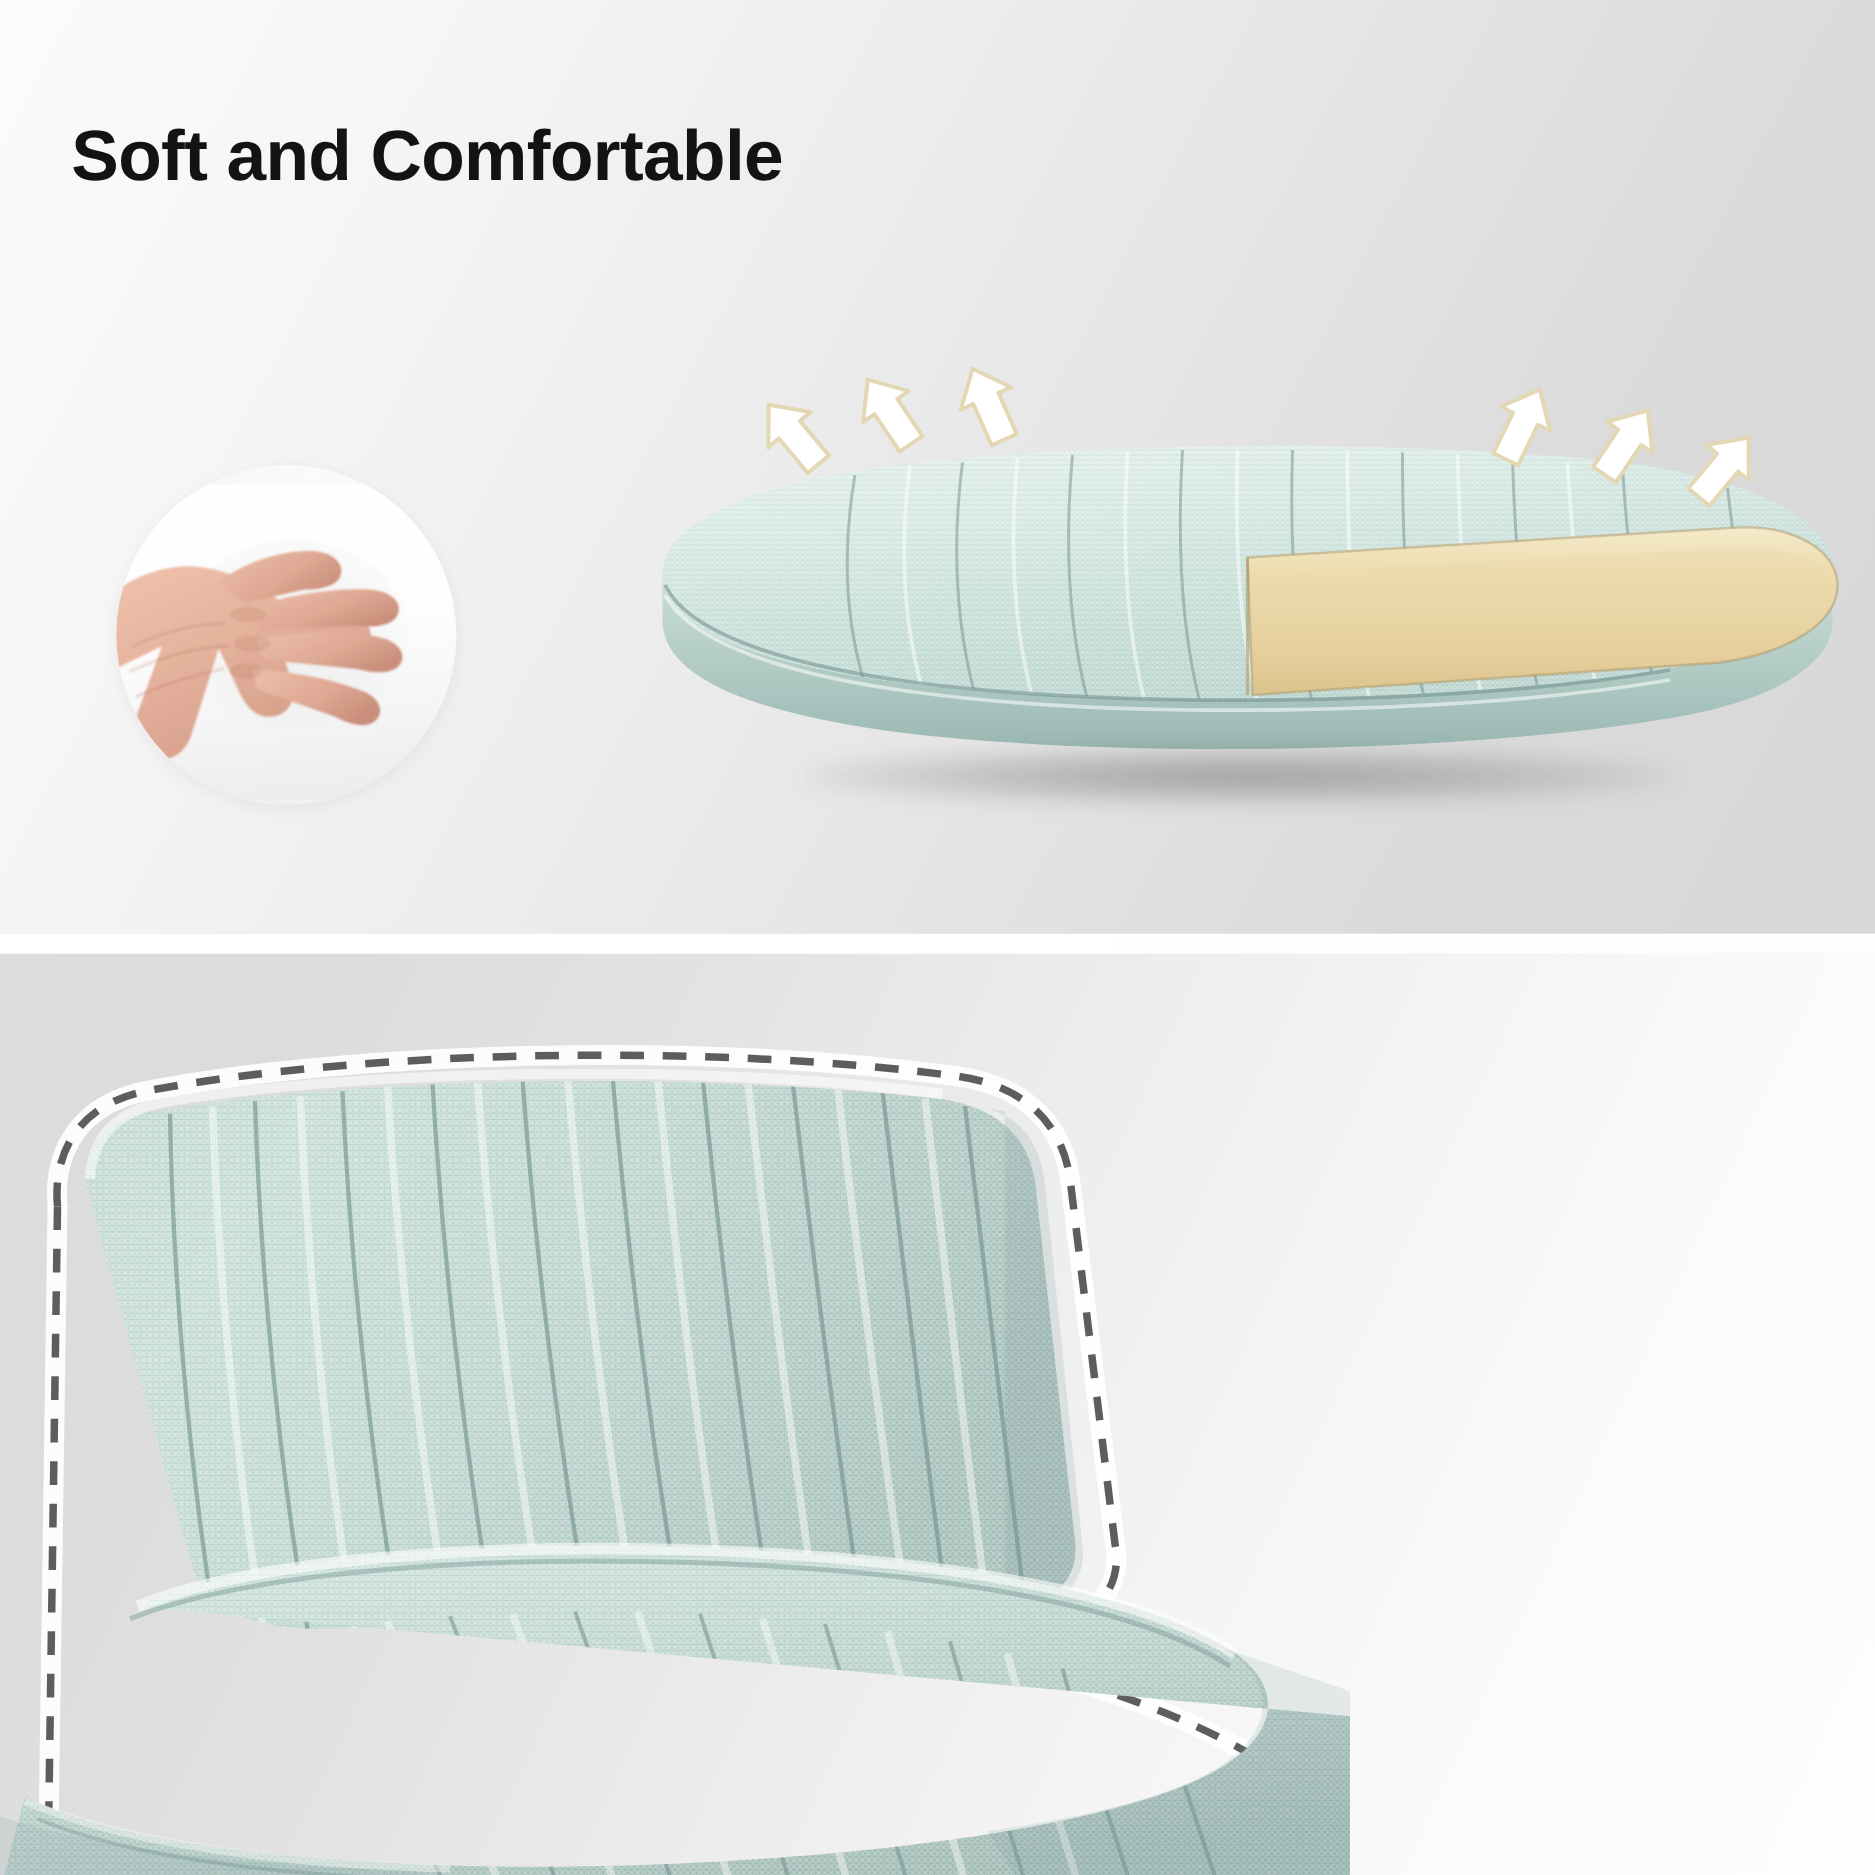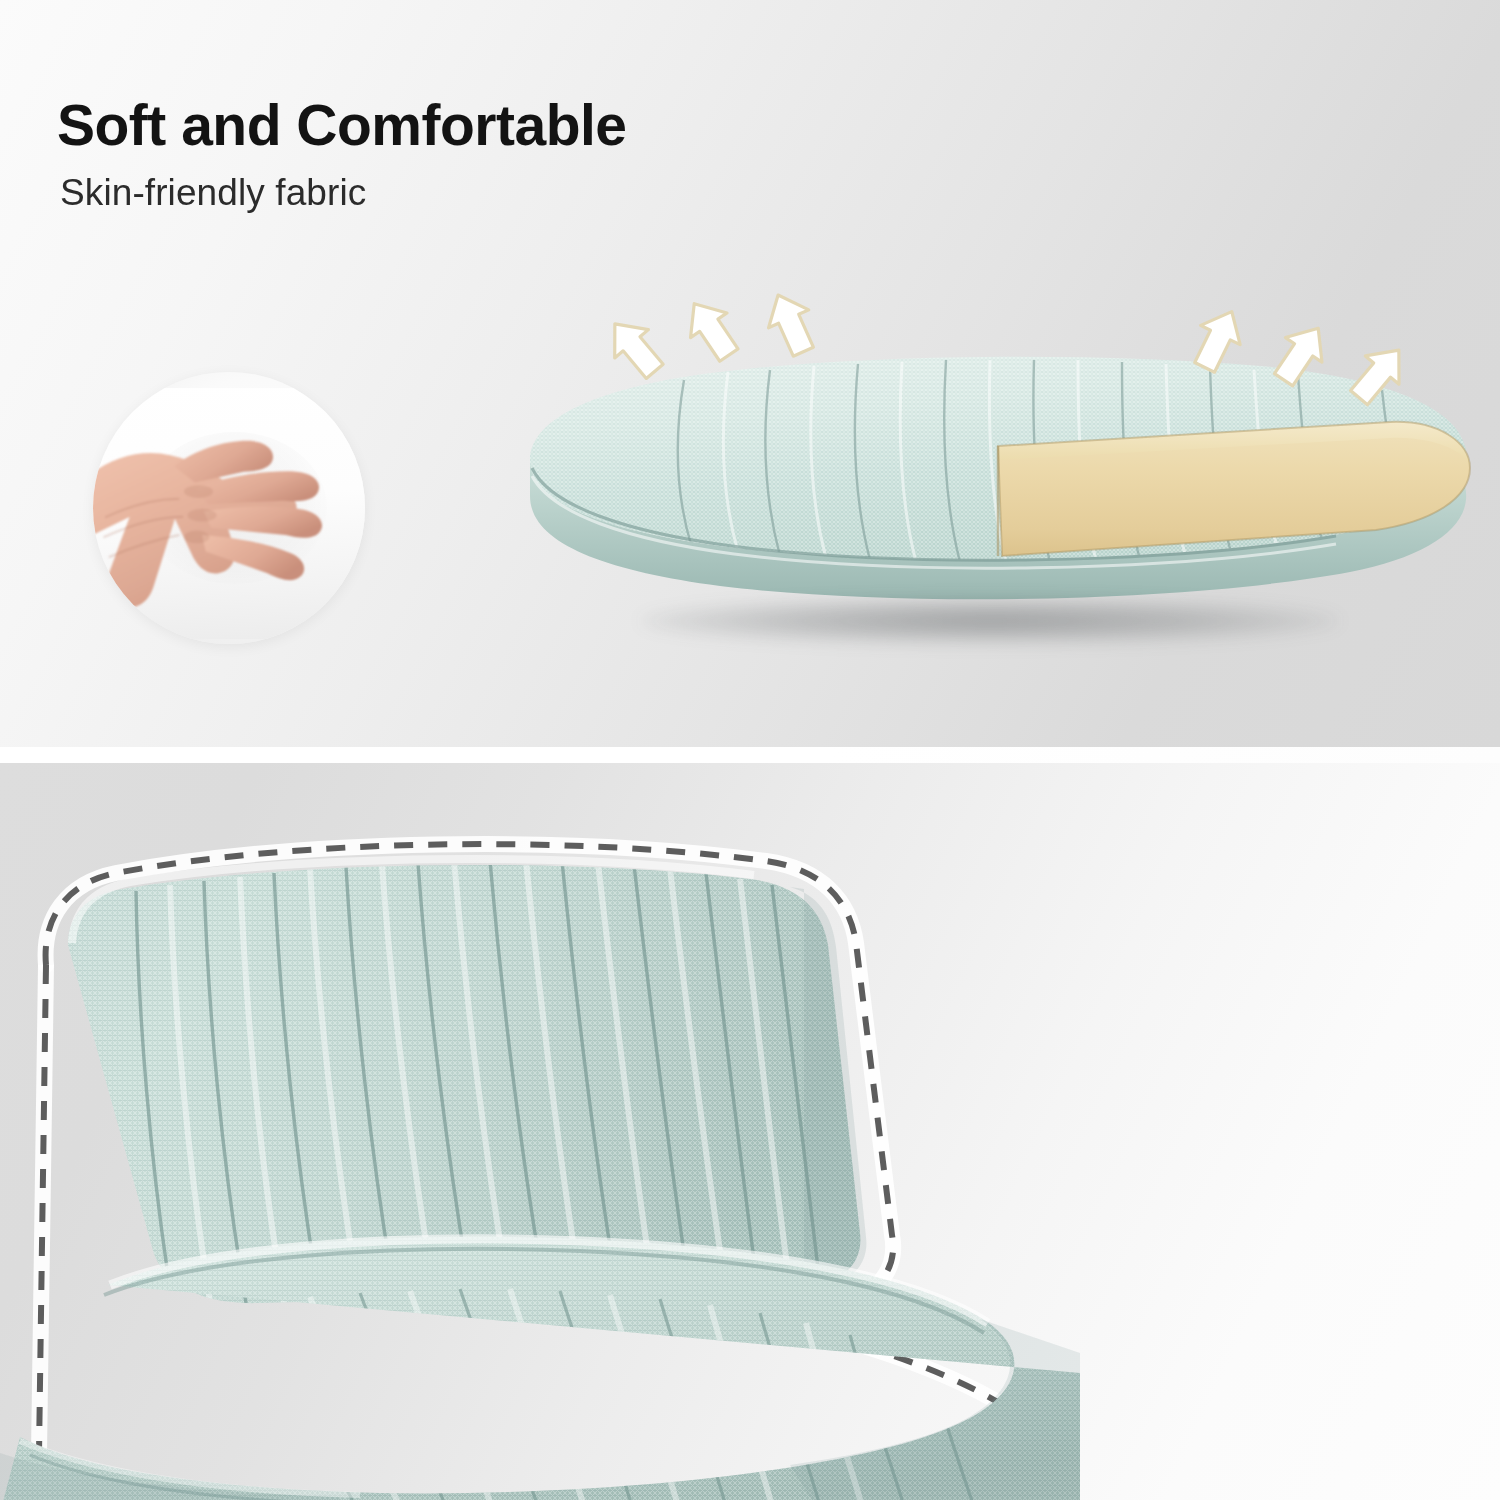--- a/index.html
+++ b/index.html
@@ -77,21 +77,20 @@
   svg { display:block; overflow:visible; }
 </style>
 </head>
 <body>
 
 <div id="stage">
 
   <section class="panel-top">
 
     <h1 class="h1" id="t1-title">Soft and Comfortable</h1>
-    <p class="sub" id="t1-sub1">Skin-friendly fabric</p>
 
     <div class="hand-circle">
       <div class="foam-slab"></div>
       <div class="foam-dent"></div>
       <svg class="hand" viewBox="0 0 300 240">
         <defs>
           <linearGradient id="skin" x1="0" y1="0" x2="0.7" y2="1">
             <stop offset="0%" stop-color="#f0c3ae"></stop>
             <stop offset="38%" stop-color="#e8b6a0"></stop>
             <stop offset="72%" stop-color="#dda893"></stop>

